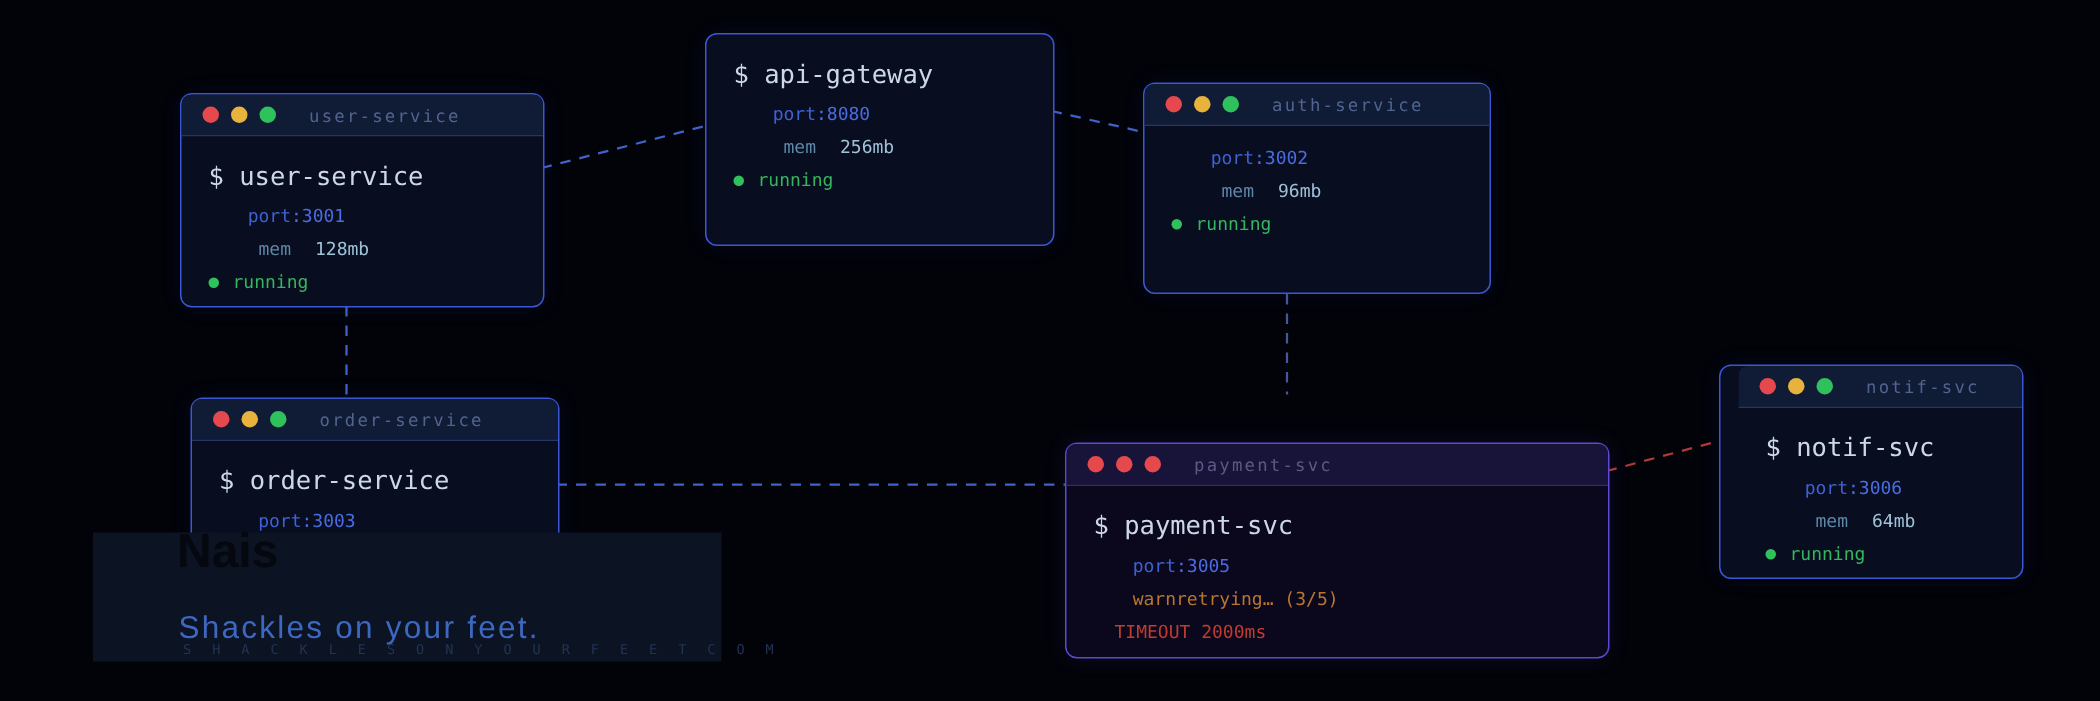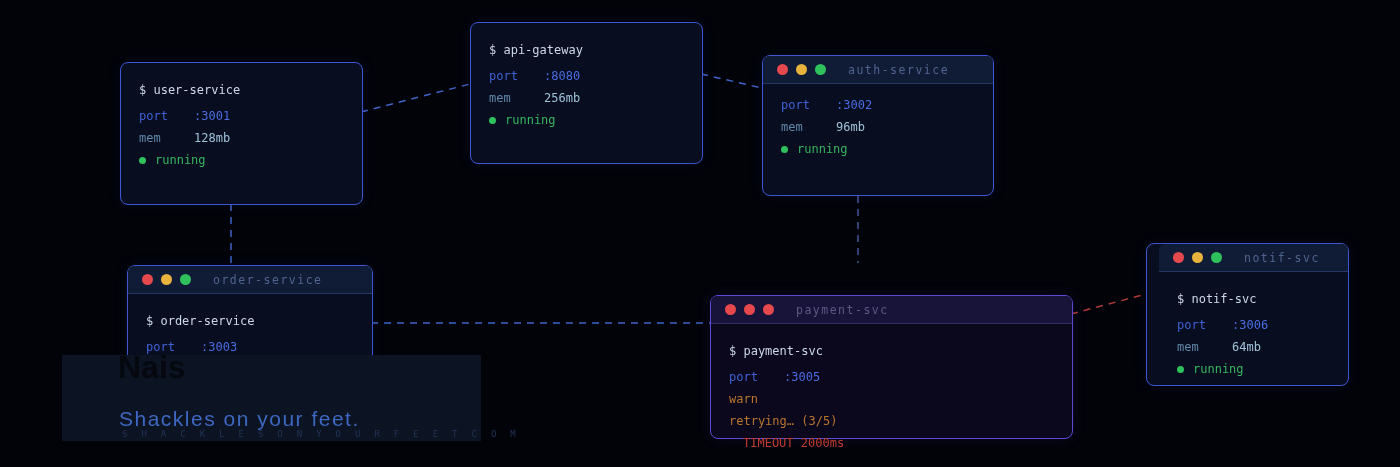--- a/index.html
+++ b/index.html
@@ -23,30 +23,30 @@
   }
   .dot{width:11px;height:11px;border-radius:50%;margin-right:8px;flex:none;}
   .dot.red{background:#e5484d;}
   .dot.yellow{background:#e8b33c;}
   .dot.green{background:#2ec15c;}
   .wtitle{
     margin-left:14px;font-size:11.5px;letter-spacing:1.5px;color:#51648f;
     white-space:nowrap;
   }
   .wbody{padding:10px 18px 0 18px;}
-  .cmd{font-size:12px;color:#ccd8ea;line-height:26px;margin:4px 0 2px;white-space:pre;}
+  .cmd{font-size:17px;color:#ccd8ea;line-height:26px;margin:4px 0 2px;white-space:pre;}
   .row{font-size:12px;line-height:22px;display:flex;white-space:pre;}
-  .row .lbl{width:55px;flex:none;}
+  .row .lbl{width:55px;flex:none;text-align:right;}
   .row.port{color:#3f61d6;}
   .row.port .val{color:#4a6ce2;}
-  .row.mem{color:#5e87a8;}
+  .row.mem{color:#5e87a8;gap:16px;}
   .row.mem .val{color:#9fc2d8;}
   .row.status{color:#35b55e;align-items:center;}
   .sdot{width:7px;height:7px;border-radius:50%;background:#2ec15c;margin-right:9px;flex:none;}
-  .row.warn{color:#b8762e;flex-direction:column;}
+  .row.warn{color:#b8762e;}
   .row.warn .lbl{width:55px;}
   .row.error{color:#c23b30;padding-left:14px;}
 
   
   .window.alert{border-color:#5b49d6;background:#0b081d;box-shadow:0 0 14px rgba(110,70,220,0.12);margin-top:32px;}
   .window.alert .titlebar{background:#181338;border-bottom-color:rgba(120,100,220,0.30);}
   .window.alert .wtitle{color:#5a5a85;}
 
   
   #win-user    {left:120px; top:62px;  width:241px; height:141px;}
@@ -82,20 +82,26 @@
 <svg class="wires" width="1400" height="467">
   <line x1="361" y1="112" x2="470" y2="84" stroke-width="1.5" stroke-dasharray="7 6" stroke="#3f63c8"></line>
   <line x1="701" y1="74" x2="762" y2="88" stroke-width="1.5" stroke-dasharray="7 6" stroke="#3f63c8"></line>
   <line x1="231" y1="204" x2="231" y2="265" stroke-width="1.5" stroke-dasharray="7 6" stroke="#3f63c8"></line>
   <line x1="858" y1="183" x2="858" y2="263" stroke-width="1.5" stroke-dasharray="7 6" stroke="#44589a"></line>
   <line x1="371" y1="323" x2="710" y2="323" stroke-width="1.5" stroke-dasharray="7 6" stroke="#3f63c8"></line>
   <line x1="1071" y1="314" x2="1146" y2="294" stroke-width="1.5" stroke-dasharray="7 6" stroke="#b03a37"></line>
 </svg>
 
 <div class="window" id="win-user">
+  <div class="titlebar">
+    <span class="dot red"></span>
+    <span class="dot yellow"></span>
+    <span class="dot green"></span>
+    <span class="wtitle">user-service</span>
+  </div>
   <div class="wbody">
     <div class="cmd">$ user-service</div>
     <div class="row port">
       <span class="lbl">port</span>
       <span class="val">:3001</span>
     </div>
     <div class="row mem">
       <span class="lbl">mem</span>
       <span class="val">128mb</span>
     </div>

